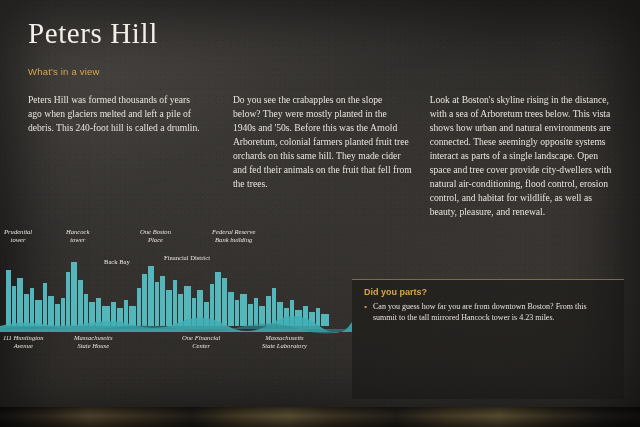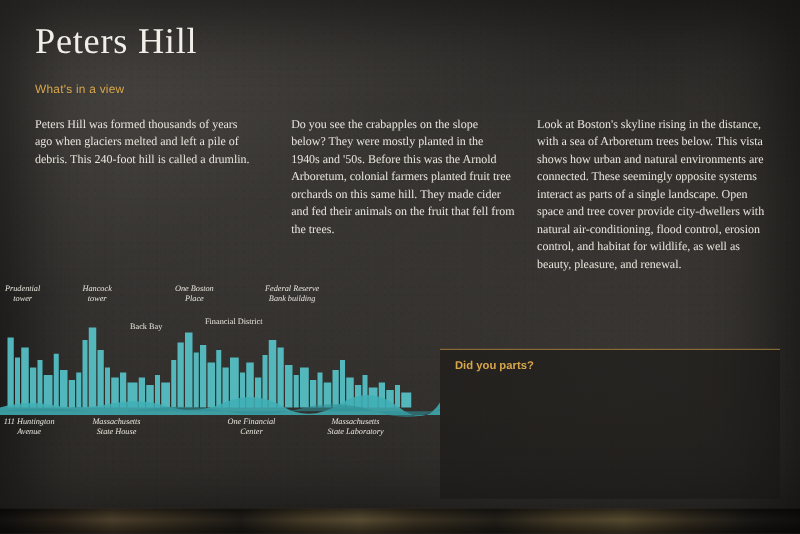--- a/index.html
+++ b/index.html
@@ -234,18 +234,19 @@
 
     <div class="sky-label italic" style="left:3px; top:106px;">111 Huntington<br>Avenue</div>
     <div class="sky-label italic" style="left:74px; top:106px;">Massachusetts<br>State House</div>
     <div class="sky-label italic" style="left:182px; top:106px;">One Financial<br>Center</div>
     <div class="sky-label italic" style="left:262px; top:106px;">Massachusetts<br>State Laboratory</div>
   </div>
 
   <div id="dyk">
     <h3>Did you parts?</h3>
     <ul>
+      <li>Can you guess how far you are from downtown Boston? From this summit to the tall mirrored Hancock tower is 4.23 miles.</li>
     </ul>
   </div>
 
   <div id="bottom-strip"></div>
   <div id="vignette"></div>
 </div>
 
 </body></html>

